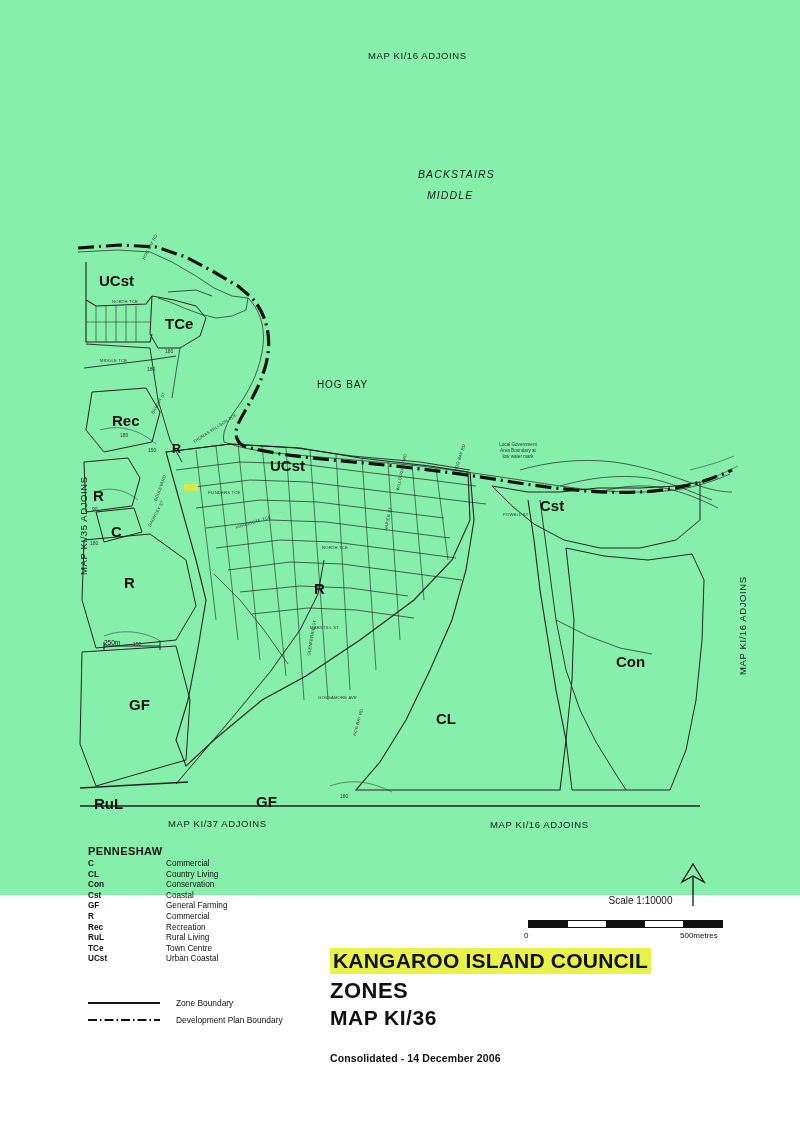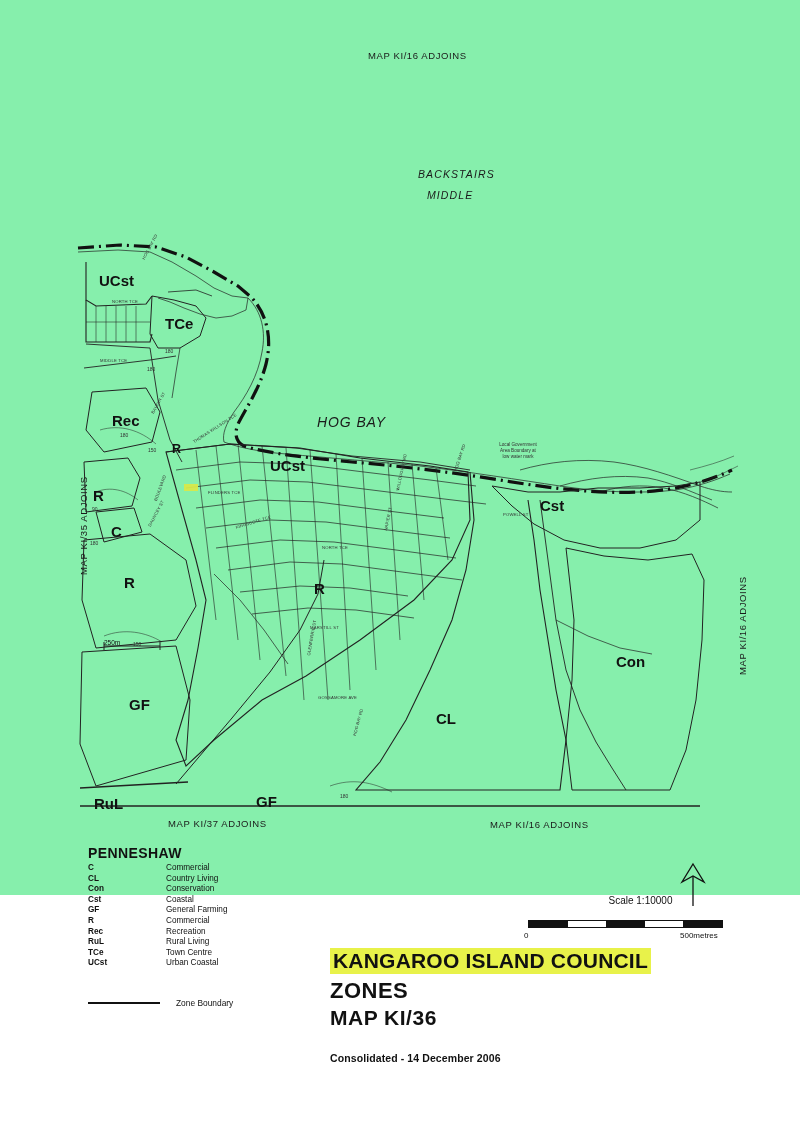--- a/index.html
+++ b/index.html
@@ -41,26 +41,24 @@
 
   
   .water-name {
     font-style: italic;
     font-size: 10.5px;
     letter-spacing: 1.1px;
     color: #1a1a1a;
     white-space: nowrap;
   }
   .bay-name {
-    font-style: italic;
-    font-size: 14px;
+    font-size: 10px;
     letter-spacing: 0.9px;
     color: #1a1a1a;
     white-space: nowrap;
-    margin-top: 35px;
   }
 
   
   .zone-code {
     font-weight: bold;
     font-size: 15px;
     color: #111;
     white-space: nowrap;
   }
   .zone-code.small { font-size: 12.5px; }
@@ -89,21 +87,21 @@
 
   
   #legend {
     position: absolute;
     left: 88px;
     top: 845px;
     width: 300px;
   }
   #legend .title {
     font-weight: bold;
-    font-size: 14px;
+    font-size: 11px;
     letter-spacing: 0.4px;
     margin-bottom: 2px;
   }
   #legend table {
     border-collapse: collapse;
   }
   #legend td {
     font-size: 8.2px;
     padding: 0 0 0.6px 0;
     vertical-align: top;
@@ -477,20 +475,28 @@
     </table>
   </div>
 
   <div id="boundary-key">
     <div class="row">
       <div class="swatch">
         <div class="solid"></div>
       </div>
       <div class="lbl">Zone Boundary</div>
     </div>
+    <div class="row">
+      <div class="swatch">
+        <svg width="72" height="10" style="position:absolute;left:0;top:0;">
+          <line x1="0" y1="5" x2="72" y2="5" stroke="#111" stroke-width="2.2" stroke-dasharray="9 3 1.5 3"></line>
+        </svg>
+      </div>
+      <div class="lbl">Development Plan Boundary</div>
+    </div>
   </div>
 
   <div id="north-arrow">
     <svg width="42" height="48" viewBox="0 0 42 48">
       <polygon points="21,2 32,20 21,14 10,20" fill="none" stroke="#111" stroke-width="1.3"></polygon>
       <line x1="21" y1="14" x2="21" y2="44" stroke="#111" stroke-width="1.3"></line>
     </svg>
   </div>
 
   <div id="scale-block">

